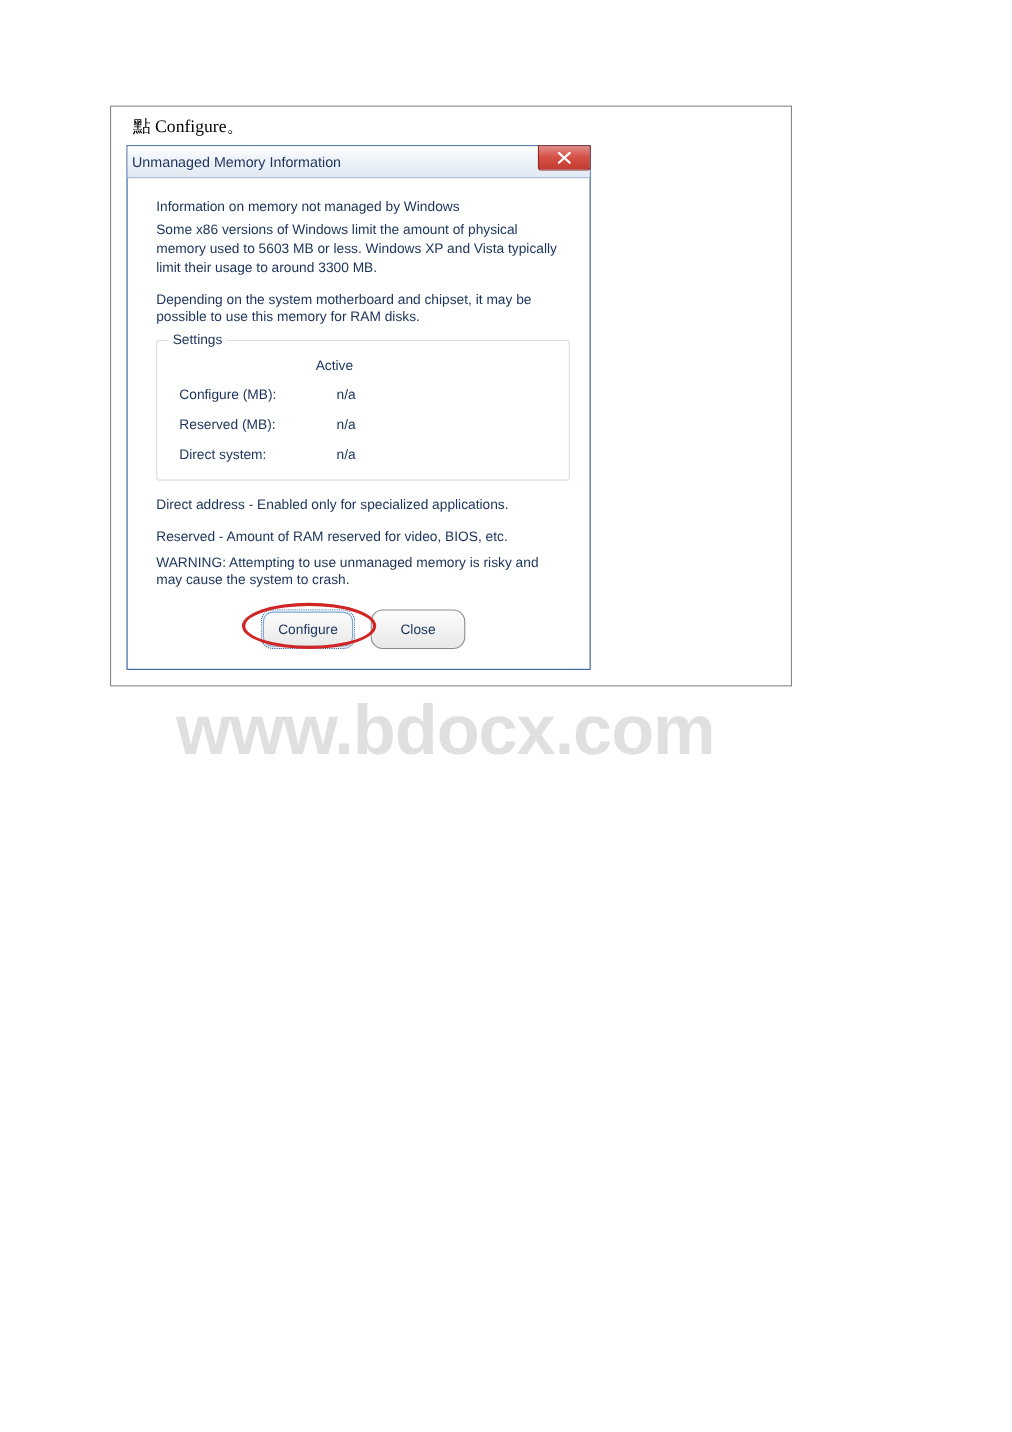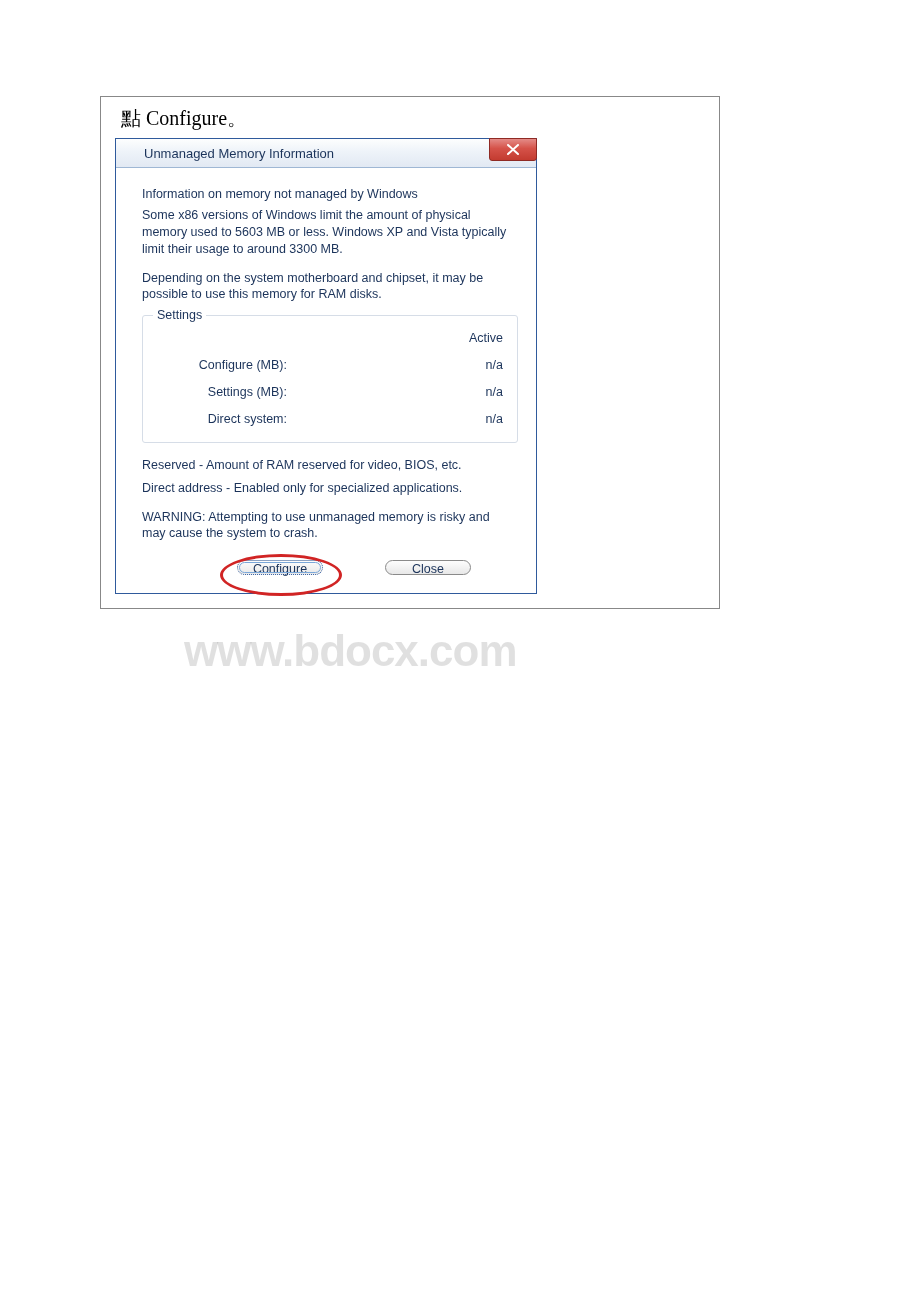--- a/index.html
+++ b/index.html
@@ -1,41 +1,41 @@
 <!DOCTYPE html>
 <html><head>
 <meta charset="utf-8">
 <style>
   html,body{margin:0;padding:0;background:#fff;font-family:"Segoe UI",Tahoma,sans-serif;font-size:13px;color:#222;}
   .page{width:920px;height:1302px;position:relative;box-sizing:border-box;padding:96px 100px 0 100px;}
   .outer-frame{border:1px solid #888;padding:8px 14px 14px 14px;width:620px;box-sizing:border-box;}
-  .instr{font-family:"Times New Roman","SimSun","Songti SC",serif;font-size:20px;color:#000;margin:0 0 6px 6px;}
+  .instr{font-family:"Times New Roman","SimSun","Songti SC",serif;font-size:16px;color:#000;margin:0 0 6px 6px;}
   .dialog{width:422px;box-sizing:border-box;border:1px solid #2f5a9c;position:relative;background:#fff;}
   
-  .titlebar{height:28px;background:linear-gradient(#fdfefe,#eef3f9 45%,#e2e9f3);border-bottom:1px solid #9fb7d4;display:flex;align-items:center;padding:0 0 0 28px;position:relative;}
+  .titlebar{height:28px;background:linear-gradient(#fdfefe,#eef3f9 45%,#e2e9f3);border-bottom:1px solid #9fb7d4;display:flex;align-items:center;padding:0 0 0 4px;position:relative;}
   .titlebar .title{color:#1b335a;font-size:13px;}
   .close-btn{position:absolute;right:-1px;top:-1px;width:46px;height:21px;background:linear-gradient(#e48b87,#d55249 45%,#c33b30);border:1px solid #8f2a24;border-top-left-radius:0;border-bottom-left-radius:3px;border-bottom-right-radius:3px;display:flex;align-items:center;justify-content:center;cursor:pointer;}
   .close-btn svg{display:block;}
   
   .dlg-body{padding:18px 18px 18px 26px;color:#1b335a;font-size:12.5px;line-height:1.35;}
   .para{margin:0 0 12px 0;max-width:370px;}
   
-  .group{border:1px solid #d6dde7;border-radius:3px;padding:10px 14px 14px 14px;margin:4px 0 14px 0;position:relative;text-align:right;}
+  .group{border:1px solid #d6dde7;border-radius:3px;padding:10px 14px 14px 14px;margin:4px 0 14px 0;position:relative;}
   .group-legend{position:absolute;top:-9px;left:10px;background:#fff;padding:0 4px;color:#1b335a;font-size:12.5px;}
   .settings-grid{display:grid;grid-template-columns:130px 1fr;row-gap:10px;align-items:center;margin-top:4px;}
   .col-head{grid-column:2;color:#1b335a;}
   .lbl{color:#1b335a;padding-left:6px;}
   .val{color:#1b335a;margin-left:19px;}
   
   .btn-row{display:flex;justify-content:center;gap:14px;margin-top:18px;position:relative;}
-  .btn{min-width:86px;height:15px;border:1px solid #8a8a8a;border-radius:11px;background:linear-gradient(#fdfdfd,#e8e8e8);font-size:12.5px;color:#1b335a;cursor:pointer;margin-left:48px;}
+  .btn{min-width:86px;height:36px;border:1px solid #8a8a8a;border-radius:11px;background:linear-gradient(#fdfdfd,#e8e8e8);font-size:12.5px;color:#1b335a;cursor:pointer;}
   .btn.focus{border:1px dotted #2f5a9c;outline:1px solid #7aa7d9;outline-offset:-3px;}
   .highlight-ring{position:absolute;border:3px solid #d12424;border-radius:50%/50%;pointer-events:none;}
   
-  .watermark{position:absolute;font-family:Arial,sans-serif;font-weight:700;font-size:44px;letter-spacing:-1px;color:rgba(0,0,0,0.12);pointer-events:none;white-space:nowrap;margin-left:24px;}
+  .watermark{position:absolute;font-family:Arial,sans-serif;font-weight:700;font-size:64px;letter-spacing:-1px;color:rgba(0,0,0,0.12);pointer-events:none;white-space:nowrap;}
 </style>
 </head>
 <body>
 
 <div class="page">
   <div class="outer-frame">
     <p class="instr">點 Configure。</p>
 
     <div class="dialog">
       <div class="titlebar">
@@ -55,30 +55,30 @@
         <p class="para">Depending on the system motherboard and chipset, it may be possible to use this memory for RAM disks.</p>
 
         <div class="group">
           <span class="group-legend">Settings</span>
           <div class="settings-grid">
             <span class="col-head">Active</span>
 
             <span class="lbl">Configure (MB):</span>
             <span class="val">n/a</span>
 
-            <span class="lbl">Settings (MB):</span>
+            <span class="lbl">Reserved (MB):</span>
             <span class="val">n/a</span>
 
             <span class="lbl">Direct system:</span>
             <span class="val">n/a</span>
           </div>
         </div>
 
+        <p class="para">Direct address - Enabled only for specialized applications.</p>
         <p class="para" style="margin-bottom:6px;">Reserved - Amount of RAM reserved for video, BIOS, etc.</p>
-        <p class="para">Direct address - Enabled only for specialized applications.</p>
         <p class="para" style="margin-bottom:12px;">WARNING: Attempting to use unmanaged memory is risky and may cause the system to crash.</p>
 
         <div class="btn-row">
           <div class="highlight-ring" style="left:78px;top:-6px;width:116px;height:36px;"></div>
           <button class="btn focus">Configure</button>
           <button class="btn">Close</button>
         </div>
       </div>
     </div>
   </div>

